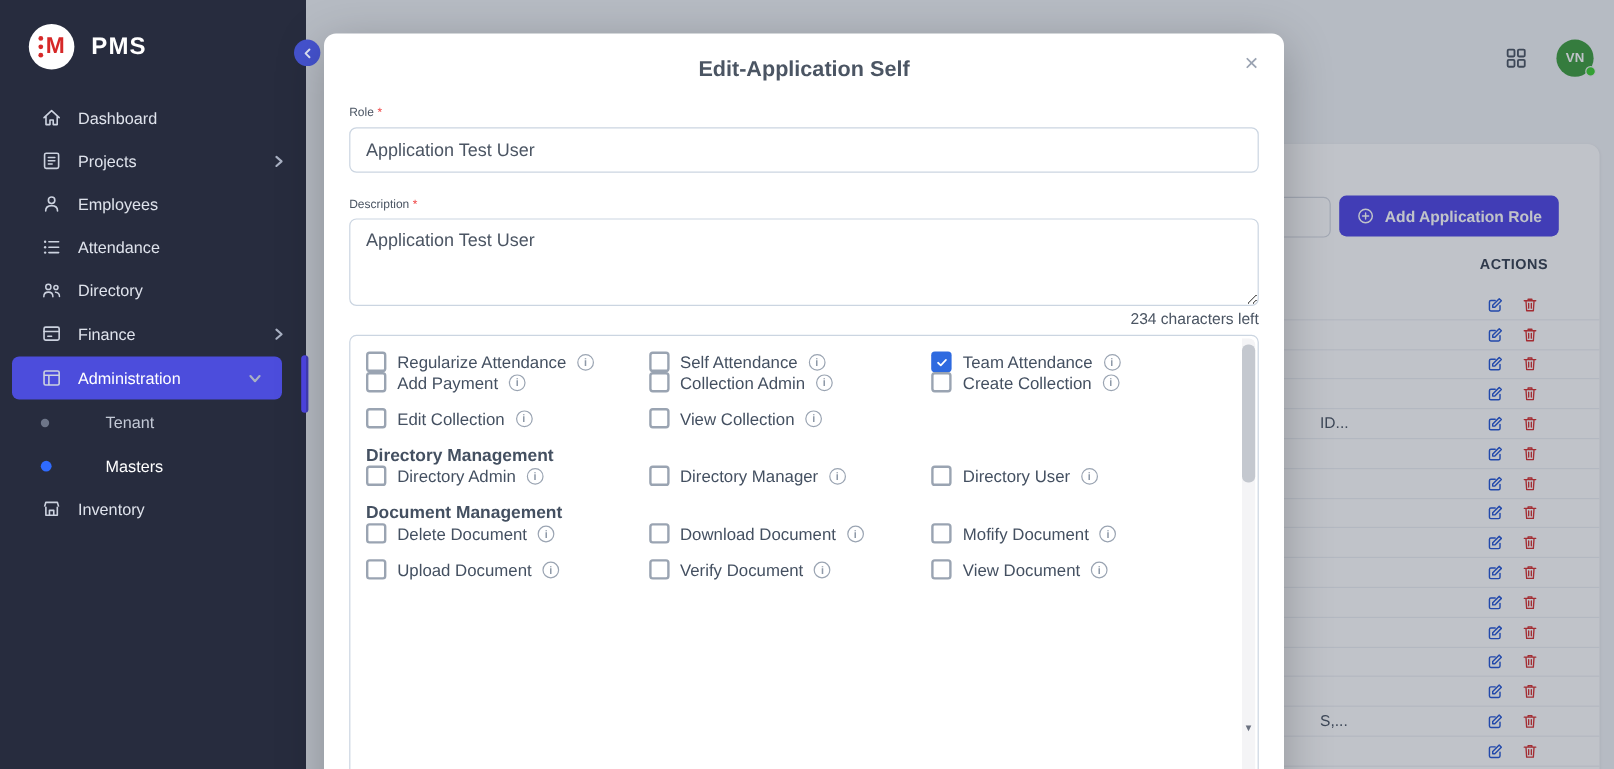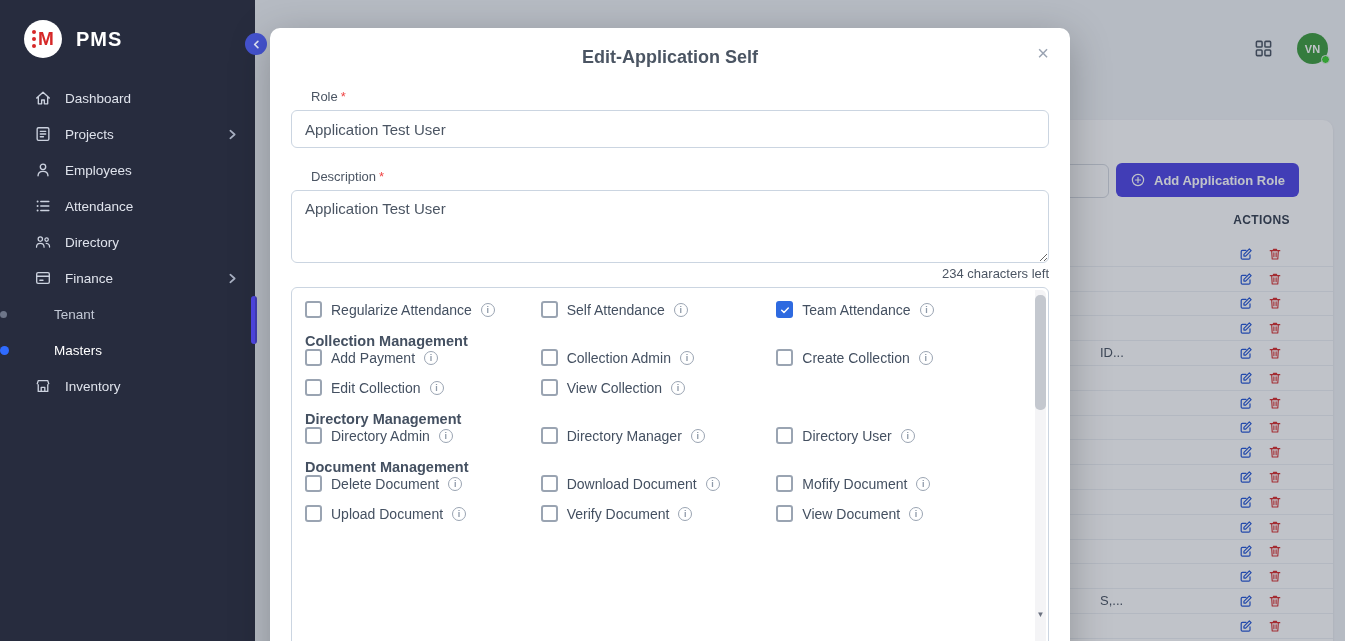--- a/index.html
+++ b/index.html
@@ -15,21 +15,21 @@
   .brand-name { color:#fff; font-weight:700; font-size:20px; letter-spacing:1px; }
   .nav { padding-top:6px; }
   .nav-item { position:relative; display:flex; align-items:center; gap:13px; height:36px; padding:0 16px 0 34px; color:#dfe3ec; font-size:13.5px; cursor:pointer; }
   .nav-icon { width:18px; height:18px; color:#ccd2df; flex:none; display:flex; }
   .nav-icon svg { width:100%; height:100%; }
   .nav-label { white-space:nowrap; }
   .chev { margin-left:auto; width:13px; height:13px; color:#a9b1c3; display:flex; }
   .chev svg { width:100%; height:100%; }
   .chev.down svg { transform:rotate(90deg); }
   .nav-item.active { background:#4c4ddc; margin:1px 20px 1px 10px; border-radius:6px; padding-left:24px; color:#fff; }
-  .nav-sub { display:flex; align-items:center; height:36px; color:#c3c9d6; font-size:13.5px; cursor:pointer; }
+  .nav-sub { display:flex; align-items:center; height:36px; padding-left:34px; color:#c3c9d6; font-size:13.5px; cursor:pointer; }
   .bullet { width:7px; height:7px; border-radius:50%; background:#6e7689; margin-right:47px; flex:none; }
   .bullet-active { background:#2f6bff; width:9px; height:9px; margin-right:45px; }
   .sub-active .sub-label { color:#fff; }
   .edge-indicator { position:absolute; left:251px; top:296px; width:6px; height:48px; background:#4f46e5; border-radius:3px; z-index:3; }
 
   
   .main-bg { position:absolute; left:255px; right:0; top:0; bottom:0; background:#f2f4f7; }
   .grid-icon { position:absolute; top:39px; right:72px; width:19px; height:19px; color:#4b5563; }
   .grid-icon svg { width:100%; height:100%; }
   .avatar { position:absolute; top:33px; right:17px; width:31px; height:31px; border-radius:50%; background:#3f9d3f; color:#fff; font-size:11px; font-weight:700; display:flex; align-items:center; justify-content:center; }
@@ -50,21 +50,21 @@
 
   
   .overlay { position:absolute; left:255px; top:0; right:0; bottom:0; background:rgba(30,38,60,0.28); z-index:5; }
   .collapse-btn { position:absolute; left:245px; top:33px; width:22px; height:22px; border-radius:50%; background:#4553cf; z-index:6; display:flex; align-items:center; justify-content:center; border:none; cursor:pointer; }
   .collapse-btn svg { width:11px; height:11px; color:#dfe3f5; }
 
   
   .modal { position:absolute; left:270px; top:28px; width:800px; height:660px; background:#fff; border-radius:10px; z-index:7; box-shadow:0 10px 40px rgba(0,0,0,0.25); padding:0 21px; }
   .modal-title { text-align:center; font-size:18px; font-weight:700; color:#4b5563; padding-top:19px; }
   .modal-close { position:absolute; top:12px; right:14px; font-size:20px; color:#9aa3b2; width:26px; height:26px; line-height:26px; text-align:center; background:none; border:none; cursor:pointer; font-family:inherit; }
-  .field-label { margin-top:21px; font-size:13px; color:#4b5563;margin-left:20px; }
+  .field-label { margin-top:21px; font-size:10px; color:#4b5563; }
   .field-label .req { color:#ef4444; margin-left:3px; }
   .text-input { width:100%; height:38px; border:1px solid #cbd5e1; border-radius:6px; padding:0 13px; font-size:15px; color:#4b5563; font-family:inherit; margin-top:6px; outline:none; background:#fff; }
   .desc-area { width:100%; height:73px; border:1px solid #cbd5e1; border-radius:6px; padding:9px 13px; font-size:15px; color:#4b5563; resize:vertical; font-family:inherit; margin-top:6px; outline:none; display:block; background:#fff; }
   .chars-left { text-align:right; font-size:13px; color:#4b5563; margin-top:3px; }
   .perms { position:relative; margin-top:6px; border:1px solid #cbd5e1; border-radius:6px; padding:13px 36px 13px 13px; height:430px; overflow:hidden; }
   .perm-title { font-size:14.5px; font-weight:700; color:#445061; margin-top:15px; }
   .perm-title:first-child { margin-top:0; }
   .perm-grid { display:grid; grid-template-columns:1fr 1fr 1fr; row-gap:13px; }
   .perm-item { display:flex; align-items:center; gap:9px; font-size:14px; color:#445061; cursor:default; }
   .cbx { width:17px; height:17px; border:2px solid #9aa4b2; border-radius:3px; background:#fff; flex:none; cursor:pointer; display:flex; align-items:center; justify-content:center; }
@@ -388,20 +388,34 @@
             <path d="M3 8h14 M6.5 12.5h3.5" stroke="currentColor" stroke-width="1.5" stroke-linecap="round"></path>
           </svg>
         </span>
         <span class="nav-label">Finance</span>
         <span class="chev">
           <svg viewBox="0 0 12 12">
             <path d="M4 2.5 L8 6 L4 9.5" fill="none" stroke="currentColor" stroke-width="1.6" stroke-linecap="round" stroke-linejoin="round"></path>
           </svg>
         </span>
       </div>
+      <div class="nav-item active">
+        <span class="nav-icon">
+          <svg viewBox="0 0 20 20">
+            <rect x="3" y="3.5" width="14" height="13" rx="1.5" fill="none" stroke="currentColor" stroke-width="1.5"></rect>
+            <path d="M3 7.5h14 M7.5 7.5V16.5" stroke="currentColor" stroke-width="1.5"></path>
+          </svg>
+        </span>
+        <span class="nav-label">Administration</span>
+        <span class="chev down">
+          <svg viewBox="0 0 12 12">
+            <path d="M4 2.5 L8 6 L4 9.5" fill="none" stroke="currentColor" stroke-width="1.6" stroke-linecap="round" stroke-linejoin="round"></path>
+          </svg>
+        </span>
+      </div>
       <div class="nav-sub">
         <span class="bullet"></span>
         <span class="sub-label">Tenant</span>
       </div>
       <div class="nav-sub sub-active">
         <span class="bullet bullet-active"></span>
         <span class="sub-label">Masters</span>
       </div>
       <div class="nav-item">
         <span class="nav-icon">
@@ -454,21 +468,20 @@
           <label class="perm-item">
             <span class="cbx checked">
               <svg viewBox="0 0 20 20">
                 <path d="M4.5 10.5 L8.3 14 L15.5 6.5" fill="none" stroke="#fff" stroke-width="2.4" stroke-linecap="round" stroke-linejoin="round"></path>
               </svg>
             </span>
             <span class="perm-label">Team Attendance</span>
             <span class="info">i</span>
           </label>
         </div>
-        <div class="perm-title">Collection Management</div>
         <div class="perm-grid">
           <label class="perm-item">
             <span class="cbx"></span>
             <span class="perm-label">Add Payment</span>
             <span class="info">i</span>
           </label>
           <label class="perm-item">
             <span class="cbx"></span>
             <span class="perm-label">Collection Admin</span>
             <span class="info">i</span>

